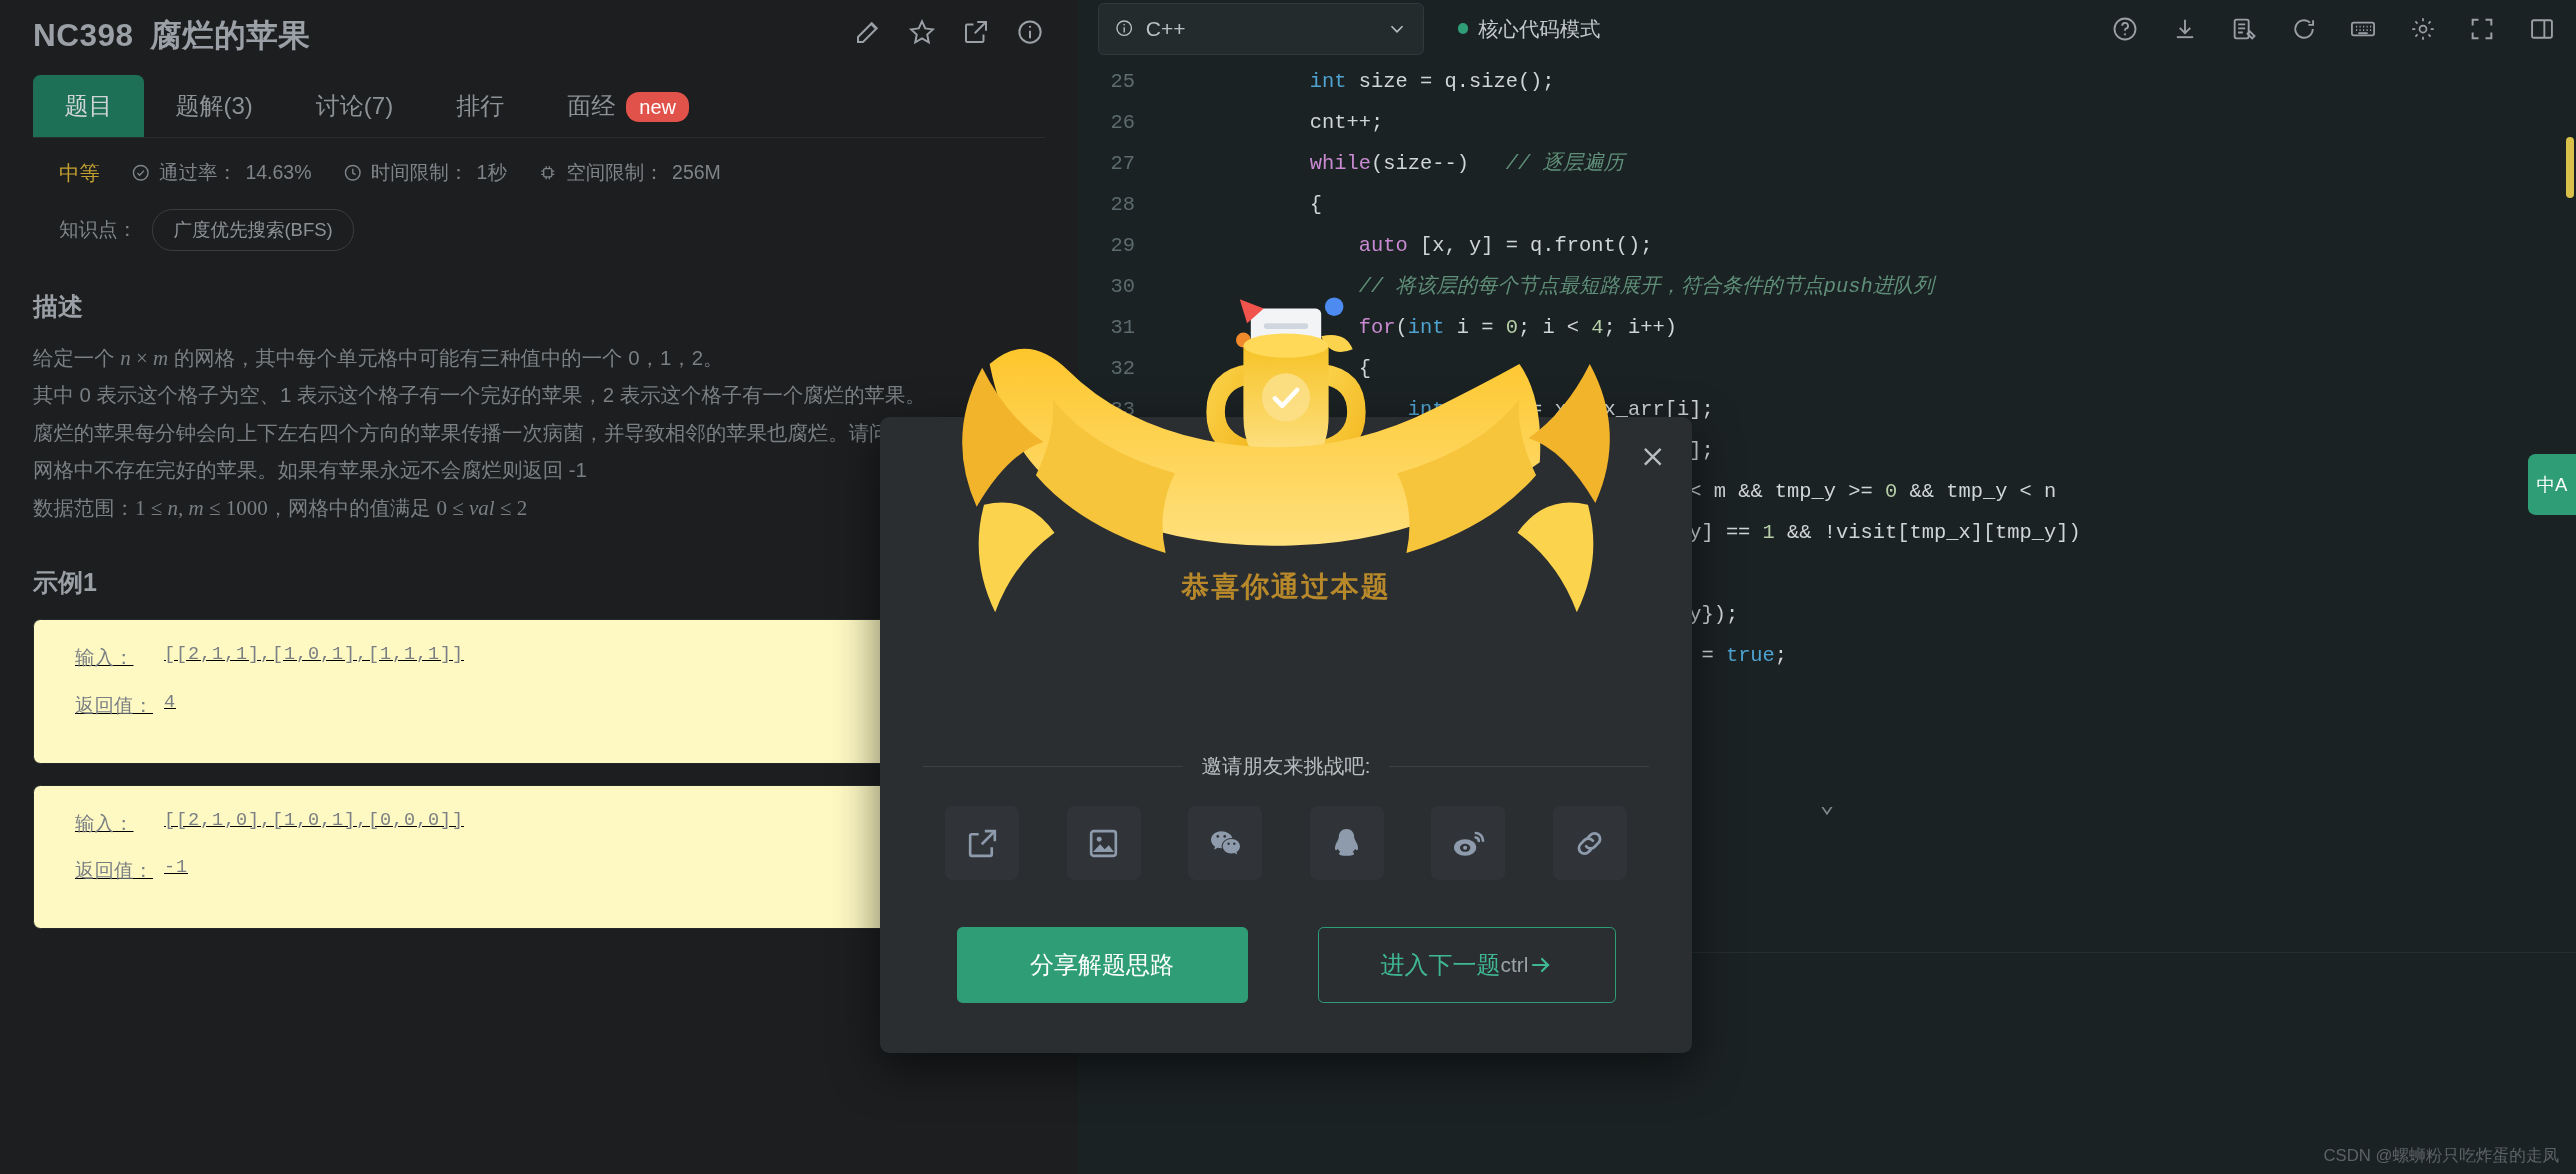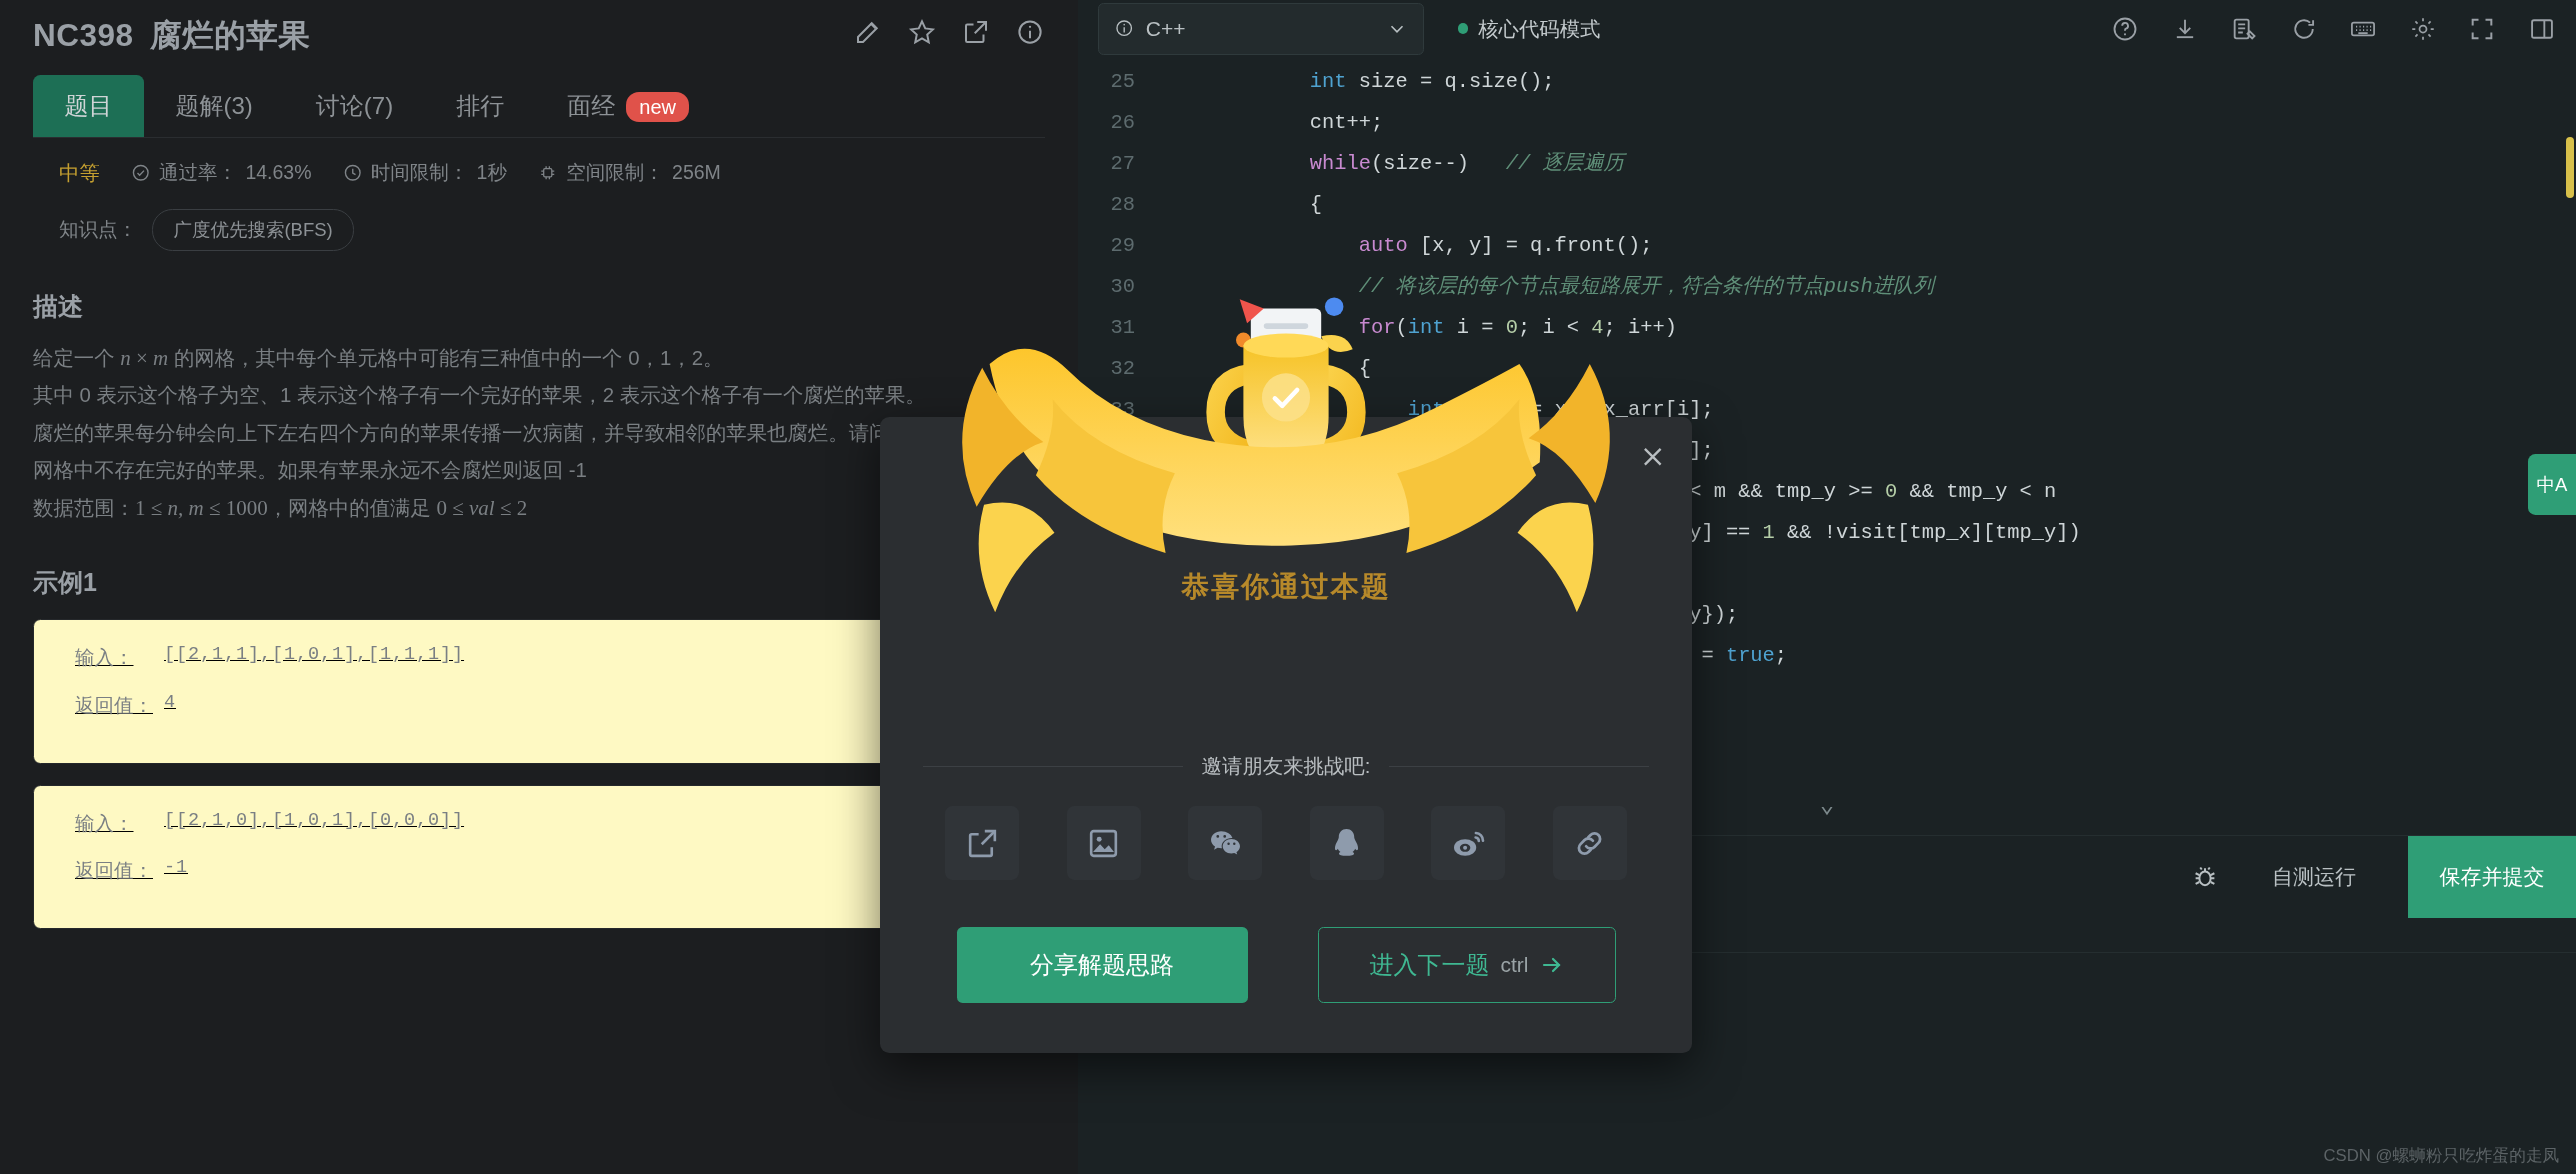--- a/index.html
+++ b/index.html
@@ -237,21 +237,21 @@
     display: flex; justify-content: center; gap: 70px;
   }
   .mbtn-primary {
     width: 291px; height: 76px; border-radius: 5.6px; background: #2f9e76;
     color: #fff; font-size: 24px;
     display: flex; align-items: center; justify-content: center; cursor: pointer;
   }
   .mbtn-outline {
     width: 298px; height: 76px; border-radius: 5.6px;
     border: 0.9px solid #2f9e76; color: #3fb892; font-size: 24px;
-    display: flex; align-items: center; justify-content: center; gap: 11px;
+    display: flex; align-items: center; justify-content: center; 
     cursor: pointer; background: transparent;
   }
   .mbtn-outline .kbd { color: #9aa3a6; font-size: 21px; }
 </style>
 </head>
 <body>
 
 <div id="app">
 
   <div class="left-panel">
@@ -456,31 +456,20 @@
           <div class="code-row"><span class="ln">35</span><span class="ct"><span>                    </span><span class="kw">if</span><span class="var">(tmp_x &gt;= </span><span class="num">0</span><span class="var"> &amp;&amp; tmp_x &lt; m &amp;&amp; tmp_y &gt;= </span><span class="num">0</span><span class="var"> &amp;&amp; tmp_y &lt; n</span></span></div>
           <div class="code-row"><span class="ln">36</span><span class="ct"><span>                        </span><span class="var">&amp;&amp; grid[tmp_x][tmp_y] == </span><span class="num">1</span><span class="var"> &amp;&amp; !visit[tmp_x][tmp_y])</span></span></div>
           <div class="code-row"><span class="ln">37</span><span class="ct"><span>                    </span><span class="bl">{</span></span></div>
           <div class="code-row"><span class="ln">38</span><span class="ct"><span>                        </span><span class="var">q.push({tmp_x, tmp_y});</span></span></div>
           <div class="code-row"><span class="ln">39</span><span class="ct"><span>                        </span><span class="var">visit[tmp_x][tmp_y] = </span><span class="kw2">true</span><span class="var">;</span></span></div>
         </div>
       <div class="scroll-thumb"></div>
       <div class="code-collapse">⌄</div>
     </div>
 
-    <div class="run-bar">
-      <div class="spacer"></div>
-      <span class="bug-icon">
-        <svg viewBox="0 0 24 24" fill="none" stroke="currentColor" stroke-width="1.6">
-            <ellipse cx="12" cy="13" rx="4.5" ry="5.5"></ellipse>
-            <path d="M12 7.5V5M9.4 6l-1.2-1.6M14.6 6l1.2-1.6M7.5 10.5L4.5 9M16.5 10.5l3-1.5M7.5 16L4.5 17.5M16.5 16l3 1.5M7.5 13H4.5M16.5 13h3"></path>
-          </svg>
-      </span>
-      <span class="btn-ghost">自测运行</span>
-      <span class="btn-primary">保存并提交</span>
-    </div>
 
     <div class="result-panel">
       <div class="result-line">
         <span class="res-ok">通过全部用例</span>
         <span class="res-label">
           <svg viewBox="0 0 24 24" fill="none" stroke="currentColor" stroke-width="1.6">
               <circle cx="12" cy="12" r="9"></circle>
               <path d="M12 7v5.3l3.4 2"></path>
             </svg>
           <span>运行时间</span>

